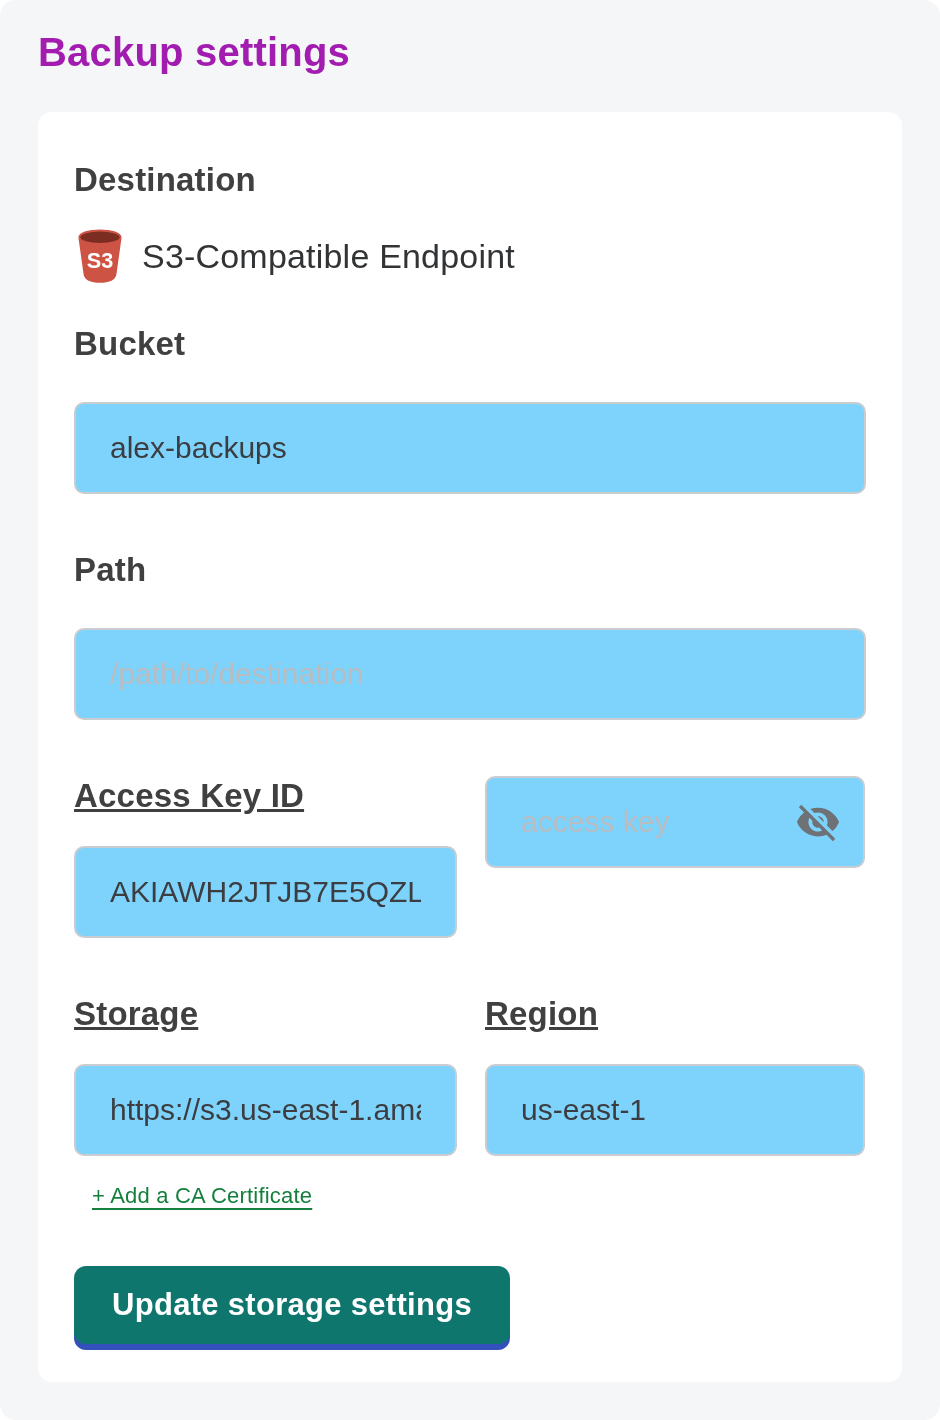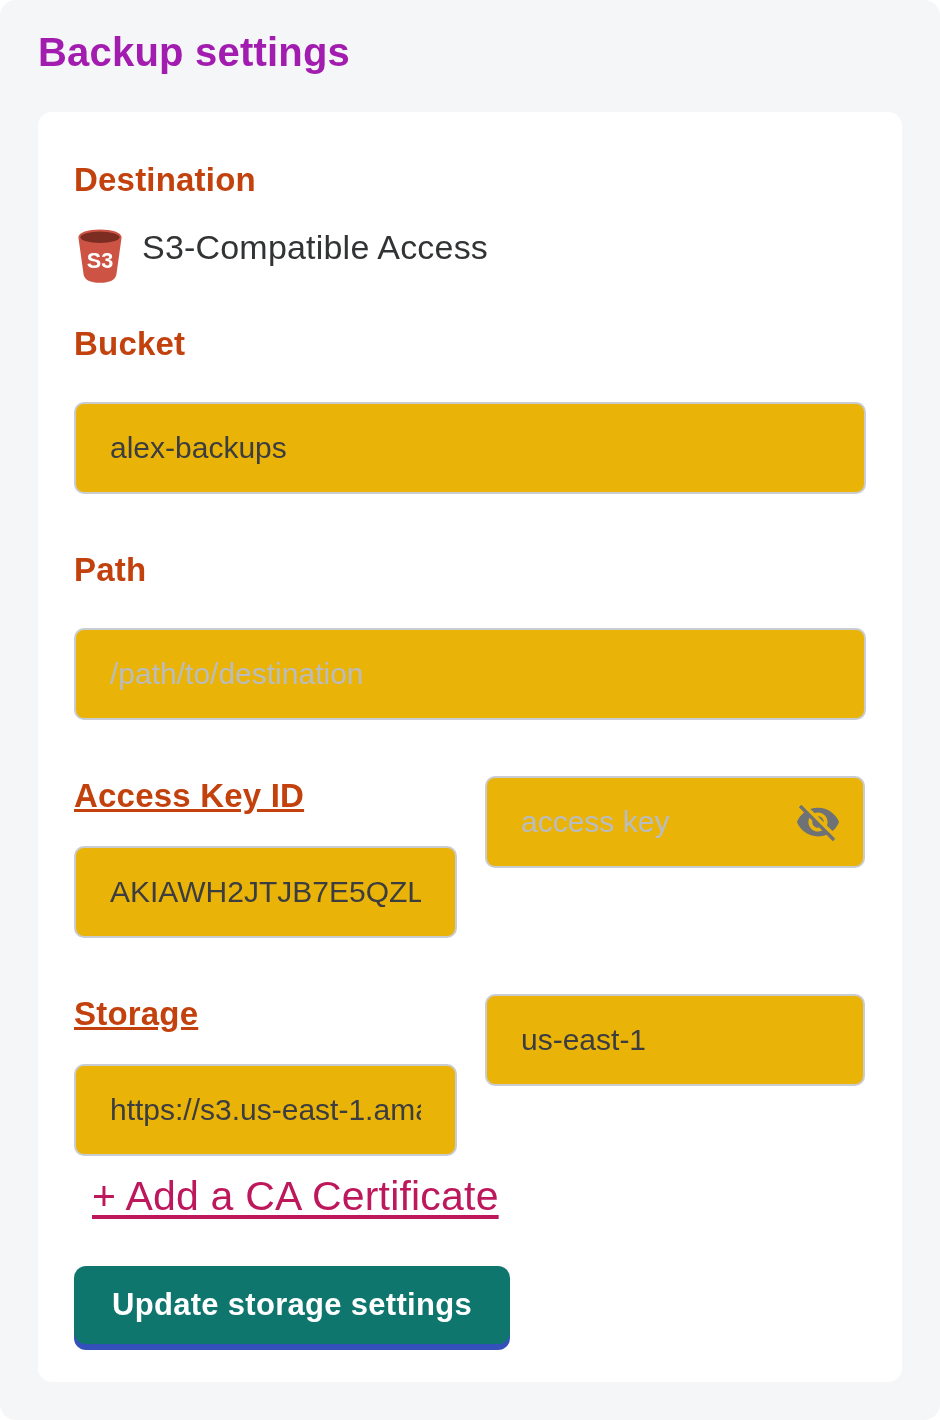--- a/index.html
+++ b/index.html
@@ -27,28 +27,28 @@
   .card {
     background: #ffffff;
     border-radius: 14px;
     padding: 48px 36px 38px 36px;
     width: 864px;
   }
   .field-label {
     display: block;
     font-size: 33px;
     font-weight: 700;
-    color: #c2410c;
+    color: #404040;
     line-height: 40px;
     letter-spacing: 0.2px;
   }
   .lbl-destination { margin-bottom: 28px; }
   .destination-row {
     display: flex;
-    align-items: flex-start;
+    align-items: center;
     height: 56px;
     margin-bottom: 40px;
   }
   .s3-icon {
     width: 52px;
     height: 56px;
     flex: 0 0 auto;
     margin-right: 16px;
   }
   .destination-value {
@@ -56,21 +56,21 @@
     color: #313335;
     letter-spacing: 0.2px;
   }
   .lbl-above-input { margin-bottom: 38px; }
   .text-input {
     display: block;
     width: 100%;
     height: 92px;
     border: 2px solid #c9ccd0;
     border-radius: 10px;
-    background: #eab308;
+    background: #7dd3fc;
     font-family: "Liberation Sans", "DejaVu Sans", sans-serif;
     font-size: 30px;
     color: #3b3d40;
     padding: 0 34px;
     outline: none;
     white-space: nowrap;
     overflow: hidden;
   }
   .text-input::placeholder { color: #b9bcc1; opacity: 1; }
   .mb-input { margin-bottom: 56px; }
@@ -91,23 +91,23 @@
     transform: translateY(-50%);
     width: 46px;
     height: 46px;
     cursor: pointer;
     display: inline-flex;
   }
   .ca-link {
     display: inline-block;
     margin-left: 18px;
     margin-bottom: 52px;
-    font-size: 41px;
+    font-size: 22px;
     line-height: 36px;
-    color: #be185d;
+    color: #15803d;
     text-decoration: underline;
     text-underline-offset: 5px;
     cursor: pointer;
     letter-spacing: 0.2px;
   }
   .submit-btn {
     display: inline-block;
     height: 78px;
     padding: 0 38px;
     background: #0f766e;
@@ -134,21 +134,21 @@
     <span class="field-label lbl-destination">Destination</span>
 
     <div class="destination-row">
       <span class="s3-icon">
         <svg viewBox="0 0 64 70" width="52" height="56" aria-hidden="true">
           <path d="M5 12 C5 5.4 17 2 32 2 C47 2 59 5.4 59 12 L52.5 58 C51.6 64.5 44 68.5 32 68.5 C20 68.5 12.4 64.5 11.5 58 Z" fill="#cd5444"></path>
           <ellipse cx="32" cy="11.5" rx="24.5" ry="7.2" fill="#7c2d22"></ellipse>
           <text x="32" y="50" text-anchor="middle" font-size="27" font-weight="bold" fill="#ffffff" font-family="Liberation Sans, sans-serif">S3</text>
         </svg>
       </span>
-      <span class="destination-value">S3-Compatible Access</span>
+      <span class="destination-value">S3-Compatible Endpoint</span>
     </div>
 
     <label class="field-label lbl-above-input">Bucket</label>
     <input class="text-input mb-input" type="text" value="alex-backups" style="">
 
     <label class="field-label lbl-above-input">Path</label>
     <input class="text-input mb-input" type="text" placeholder="/path/to/destination" style="">
 
     <div class="grid-row">
       <div>
@@ -166,20 +166,21 @@
         </div>
       </div>
     </div>
 
     <div class="grid-row last">
       <div>
         <label class="field-label">Storage</label>
         <input class="text-input" type="text" value="https://s3.us-east-1.ama" style="">
       </div>
       <div>
+        <label class="field-label">Region</label>
         <input class="text-input" type="text" value="us-east-1" style="">
       </div>
     </div>
 
     <a class="ca-link">+ Add a CA Certificate</a>
     <br>
     <button class="submit-btn">Update storage settings</button>
 
   </div>
 </div>

